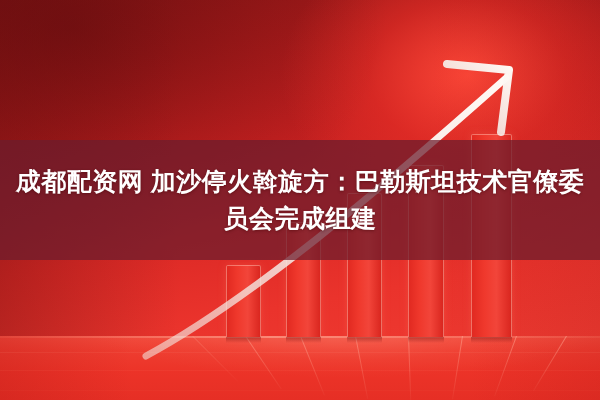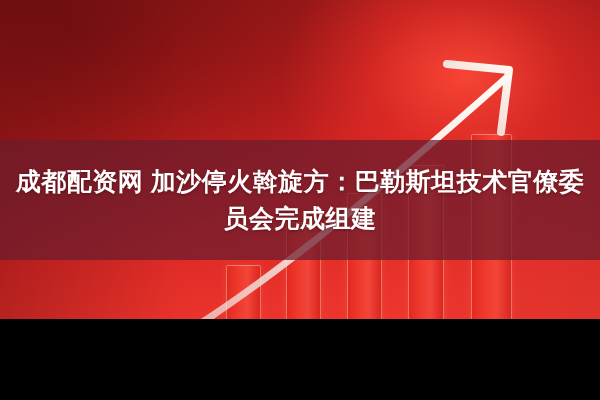--- a/index.html
+++ b/index.html
@@ -3,21 +3,21 @@
 <meta charset="utf-8">
 <style>
   html, body {
     margin: 0;
     padding: 0;
     background: #000;
   }
   #stage {
     position: relative;
     width: 600px;
-    height: 319px;
+    height: 400px;
     overflow: hidden;
     font-family: "Liberation Sans", "DejaVu Sans", sans-serif;
     background: #0c4a6e;
   }
 
   
   .wall {
     position: absolute;
     left: 0; top: 0;
     width: 600px;

